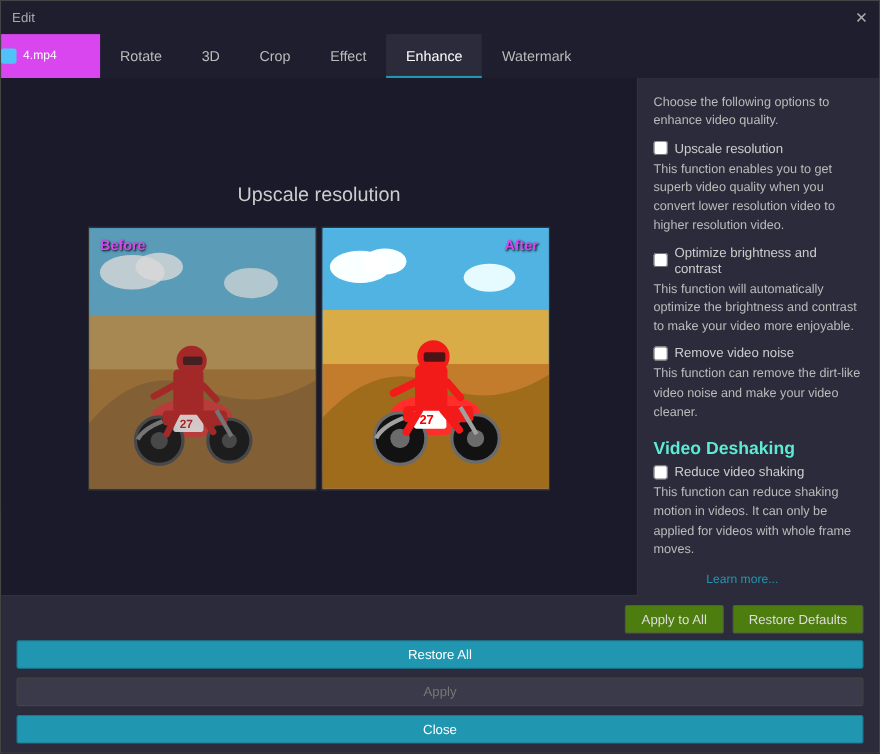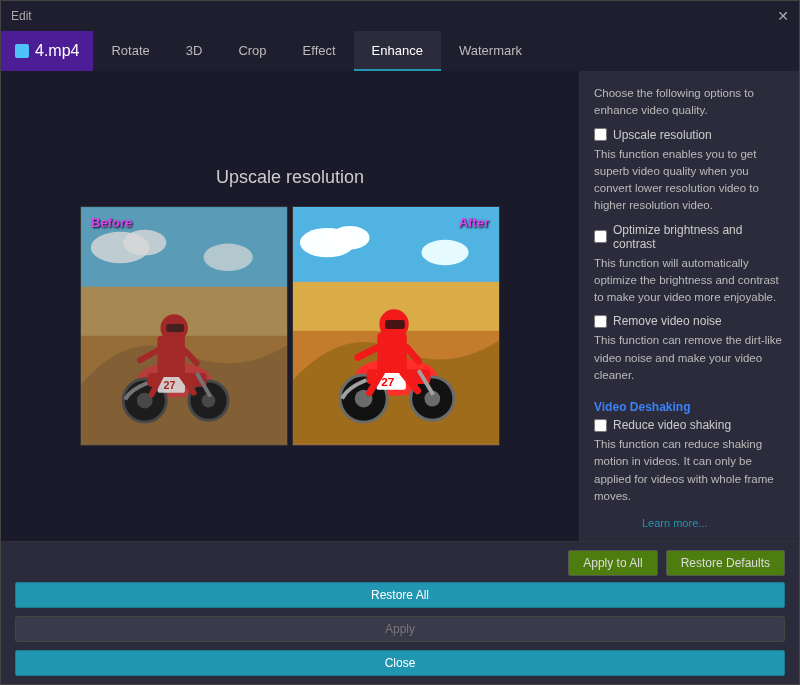--- a/index.html
+++ b/index.html
@@ -49,26 +49,26 @@
     
     .tab-bar {
       background: #1e1e2e;
       height: 40px;
       display: flex;
       align-items: stretch;
       padding-left: 0;
       flex-shrink: 0;
     }
     .file-tab {
-      background: #4c1d95;
+      background: #d946ef;
       color: #fff;
       display: flex;
       align-items: center;
-      padding: 0 14px;
-      font-size: 16px;
+      padding: 0 0;
+      font-size: 11px;
       gap: 6px;
       min-width: 90px;
     }
     .file-tab-icon {
       width: 14px;
       height: 14px;
       background: #4fc3f7;
       display: inline-block;
       border-radius: 2px;
     }
@@ -183,22 +183,22 @@
       height: 13px;
       margin: 0;
       cursor: pointer;
       accent-color: #2196b0;
     }
     .option-label {
       color: #ccc;
       font-size: 12px;
     }
     .section-title {
-      color: #3b82f6;
-      font-size: 12px;
+      color: #5eead4;
+      font-size: 16px;
       font-weight: bold;
       margin: 8px 0 4px 0;
     }
     .learn-more {
       color: #2196b0;
       font-size: 11px;
       cursor: pointer;
       text-decoration: none;
       display: block;
       margin-top: 4px;

